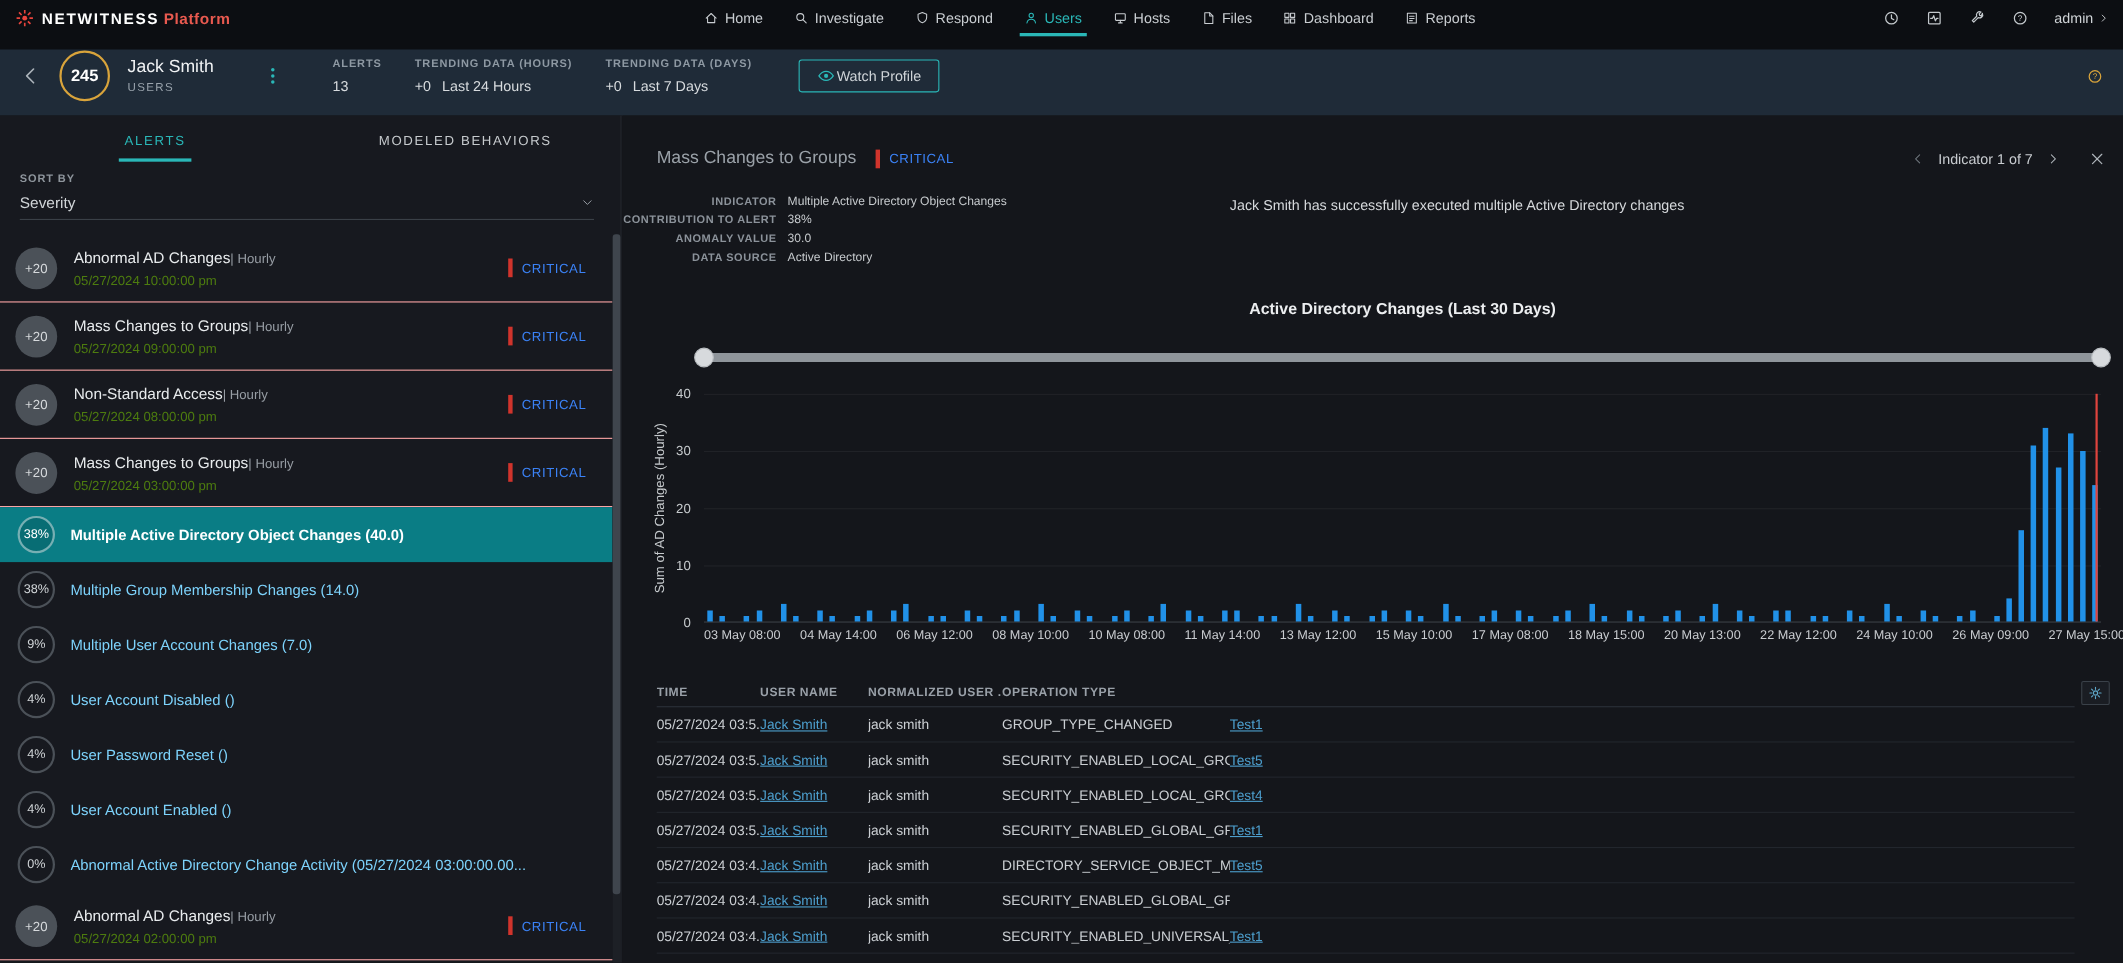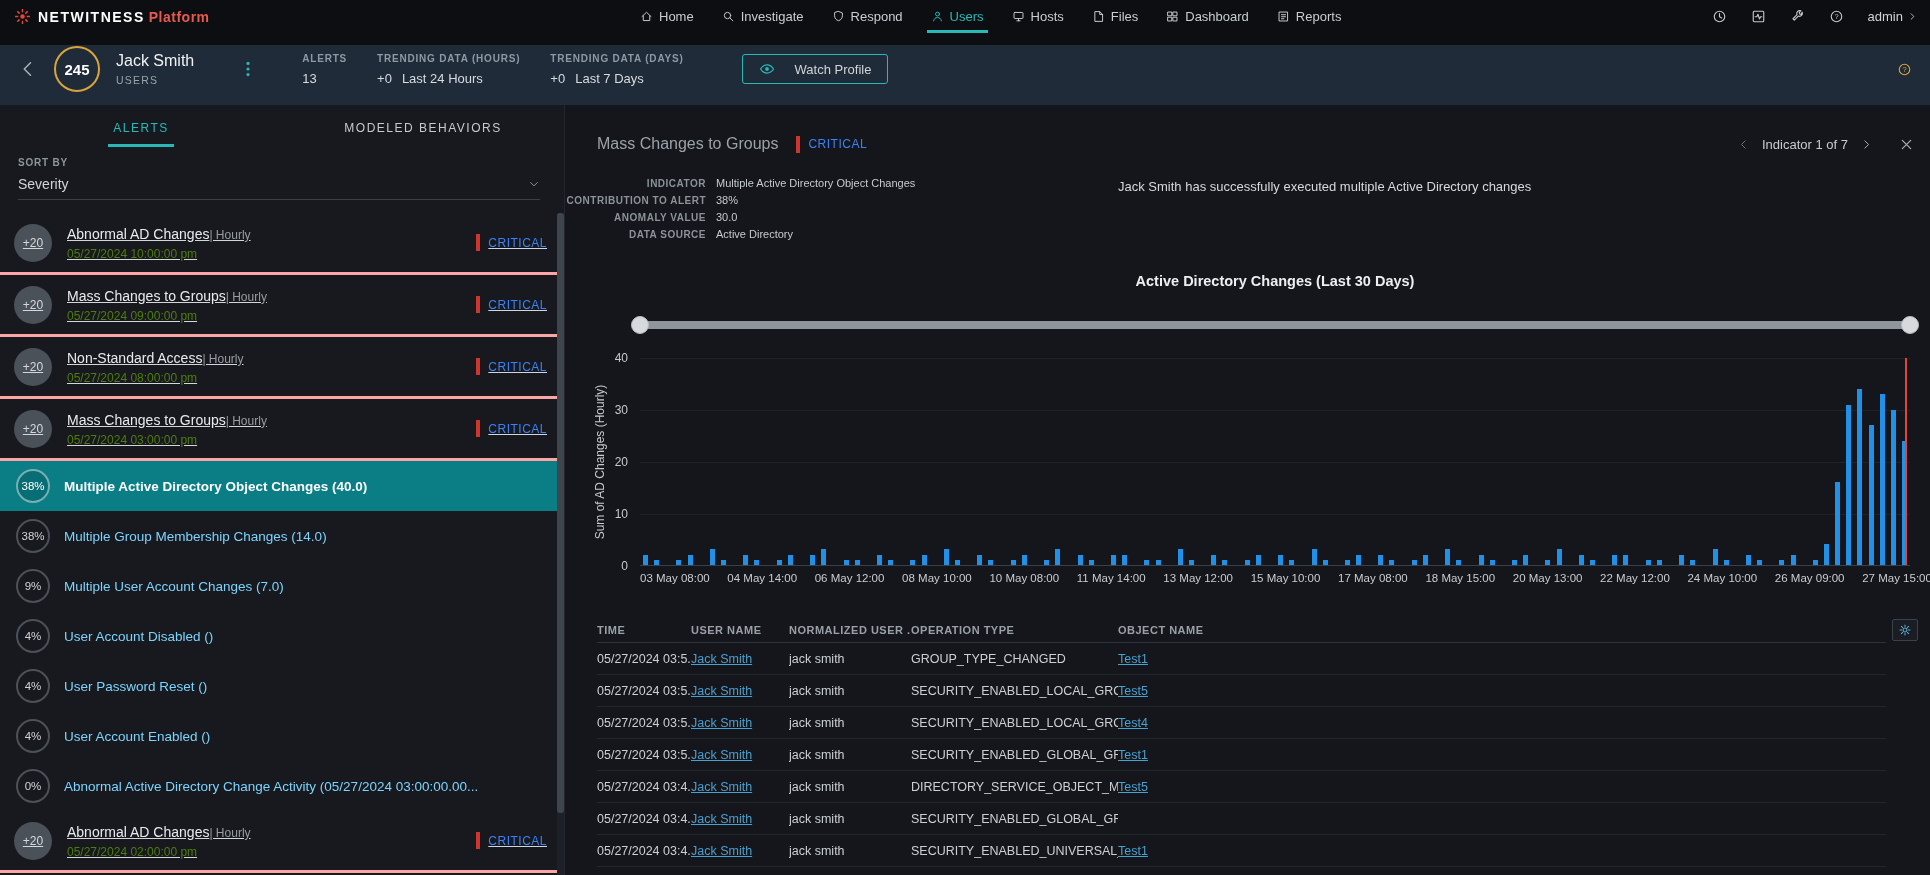--- a/index.html
+++ b/index.html
@@ -27,40 +27,40 @@
   .score-circle { margin-left:16px; width:46px; height:46px; border-radius:50%; border:2.5px solid var(--gold,#d9a43b);
     display:flex; align-items:center; justify-content:center; font-size:15px; font-weight:bold; color:#ffffff; cursor:pointer; flex:none; }
   .name-block { margin-left:16px; }
   .user-name { font-size:16px; color:#f0f2f4; }
   .user-type { font-size:10.5px; color:#9aa4ad; letter-spacing:1.2px; margin-top:4px; }
   .kebab { margin-left:46px; color:var(--accent,#2ab7b7); cursor:pointer; }
   .stat { margin-left:46px; }
   .stat + .stat { margin-left:30px; }
   .stat-label { font-size:10px; font-weight:bold; letter-spacing:.8px; color:#8e99a3; }
   .stat-value { margin-top:7px; font-size:13px; color:#d7dbde; display:flex; gap:10px; }
-  .watch-btn { margin-left:58px; display:flex; align-items:center; gap:20px; background:transparent;
+  .watch-btn { margin-left:42px; display:flex; align-items:center; gap:2px; background:transparent;
     border:1px solid var(--accent,#2ab7b7); border-radius:3px; color:#cfd4d8; font-size:13px; padding:6px 16px; cursor:pointer;
     font-family:inherit; }
   .watch-btn .icon { color:var(--accent,#2ab7b7); }
   .header-help { margin-left:auto; margin-right:18px; color:var(--gold,#d9a43b); cursor:pointer; }
 
   
   .left-panel { position:absolute; top:105px; left:0; width:565px; bottom:0; background:#17191f; border-right:1px solid #23262c; }
   .tabs { height:46px; display:flex; }
   .tab { flex:1; display:flex; align-items:center; justify-content:center; font-size:12px; letter-spacing:1.5px; color:#c6cacd; position:relative; cursor:pointer; }
   .tab.active { color:var(--accent,#2ab7b7); }
   .tab.active::after { content:''; position:absolute; bottom:4px; left:50%; transform:translateX(-50%); width:66px; height:3px; background:var(--accent,#2ab7b7); }
   .sortby { padding:6px 24px 0 18px; }
   .sortby-label { font-size:10px; font-weight:bold; letter-spacing:.8px; color:#8e959c; }
   .sort-select { margin-top:8px; display:flex; align-items:center; justify-content:space-between;
     border-bottom:1px solid #3a4047; padding-bottom:7px; font-size:14px; color:#d1d5d8; cursor:pointer; }
   .sort-select .icon { color:#9aa0a6; }
 
   .alert-list { position:absolute; top:108px; left:0; right:7px; bottom:0; overflow:hidden; }
-  .alert-item { height:62px; display:flex; align-items:center; padding:0 6px 0 14px; border-bottom:3px solid #fca5a5; cursor:pointer;text-decoration:underline; }
+  .alert-item { height:62px; display:flex; align-items:center; padding:0 20px 0 14px; border-bottom:1px solid #fca5a5; cursor:pointer; }
   .badge-plus { width:38px; height:38px; flex:none; border-radius:50%; background:#4b5158; color:#d6d9dc; font-size:12px;
     display:flex; align-items:center; justify-content:center; }
   .alert-text { margin-left:15px; min-width:0; }
   .alert-title { font-size:14px; color:#e8ebed; }
   .alert-suffix { font-size:12px; color:#979da4; }
   .alert-time { font-size:12px; color:#4d7c0f; margin-top:4px; }
   .severity { margin-left:auto; display:flex; align-items:center; gap:8px; padding-right:4px; flex:none; }
   .severity-bar { width:4px; height:17px; background:var(--critical,#d0342c); }
   .severity-text { font-size:12px; color:#3b82f6; letter-spacing:.5px; }
 
@@ -776,21 +776,20 @@
       <span class="x-label">26 May 09:00</span>
       <span class="x-label">27 May 15:00</span>
     </div>
 
   <div class="table">
     <div class="thead" id="thead">
         <div class="th">TIME</div>
         <div class="th">USER NAME</div>
         <div class="th">NORMALIZED USER ...</div>
         <div class="th">OPERATION TYPE</div>
-        <div class="th">OBJECT NAME</div>
       </div>
     <div id="tbody">
         <div class="tr">
      <div class="td">05/27/2024 03:5...</div>
      <div class="td"><a>Jack Smith</a></div>
      <div class="td">jack smith</div>
      <div class="td">GROUP_TYPE_CHANGED</div>
      <div class="td"><a>Test1</a></div>
    </div>
         <div class="tr">

